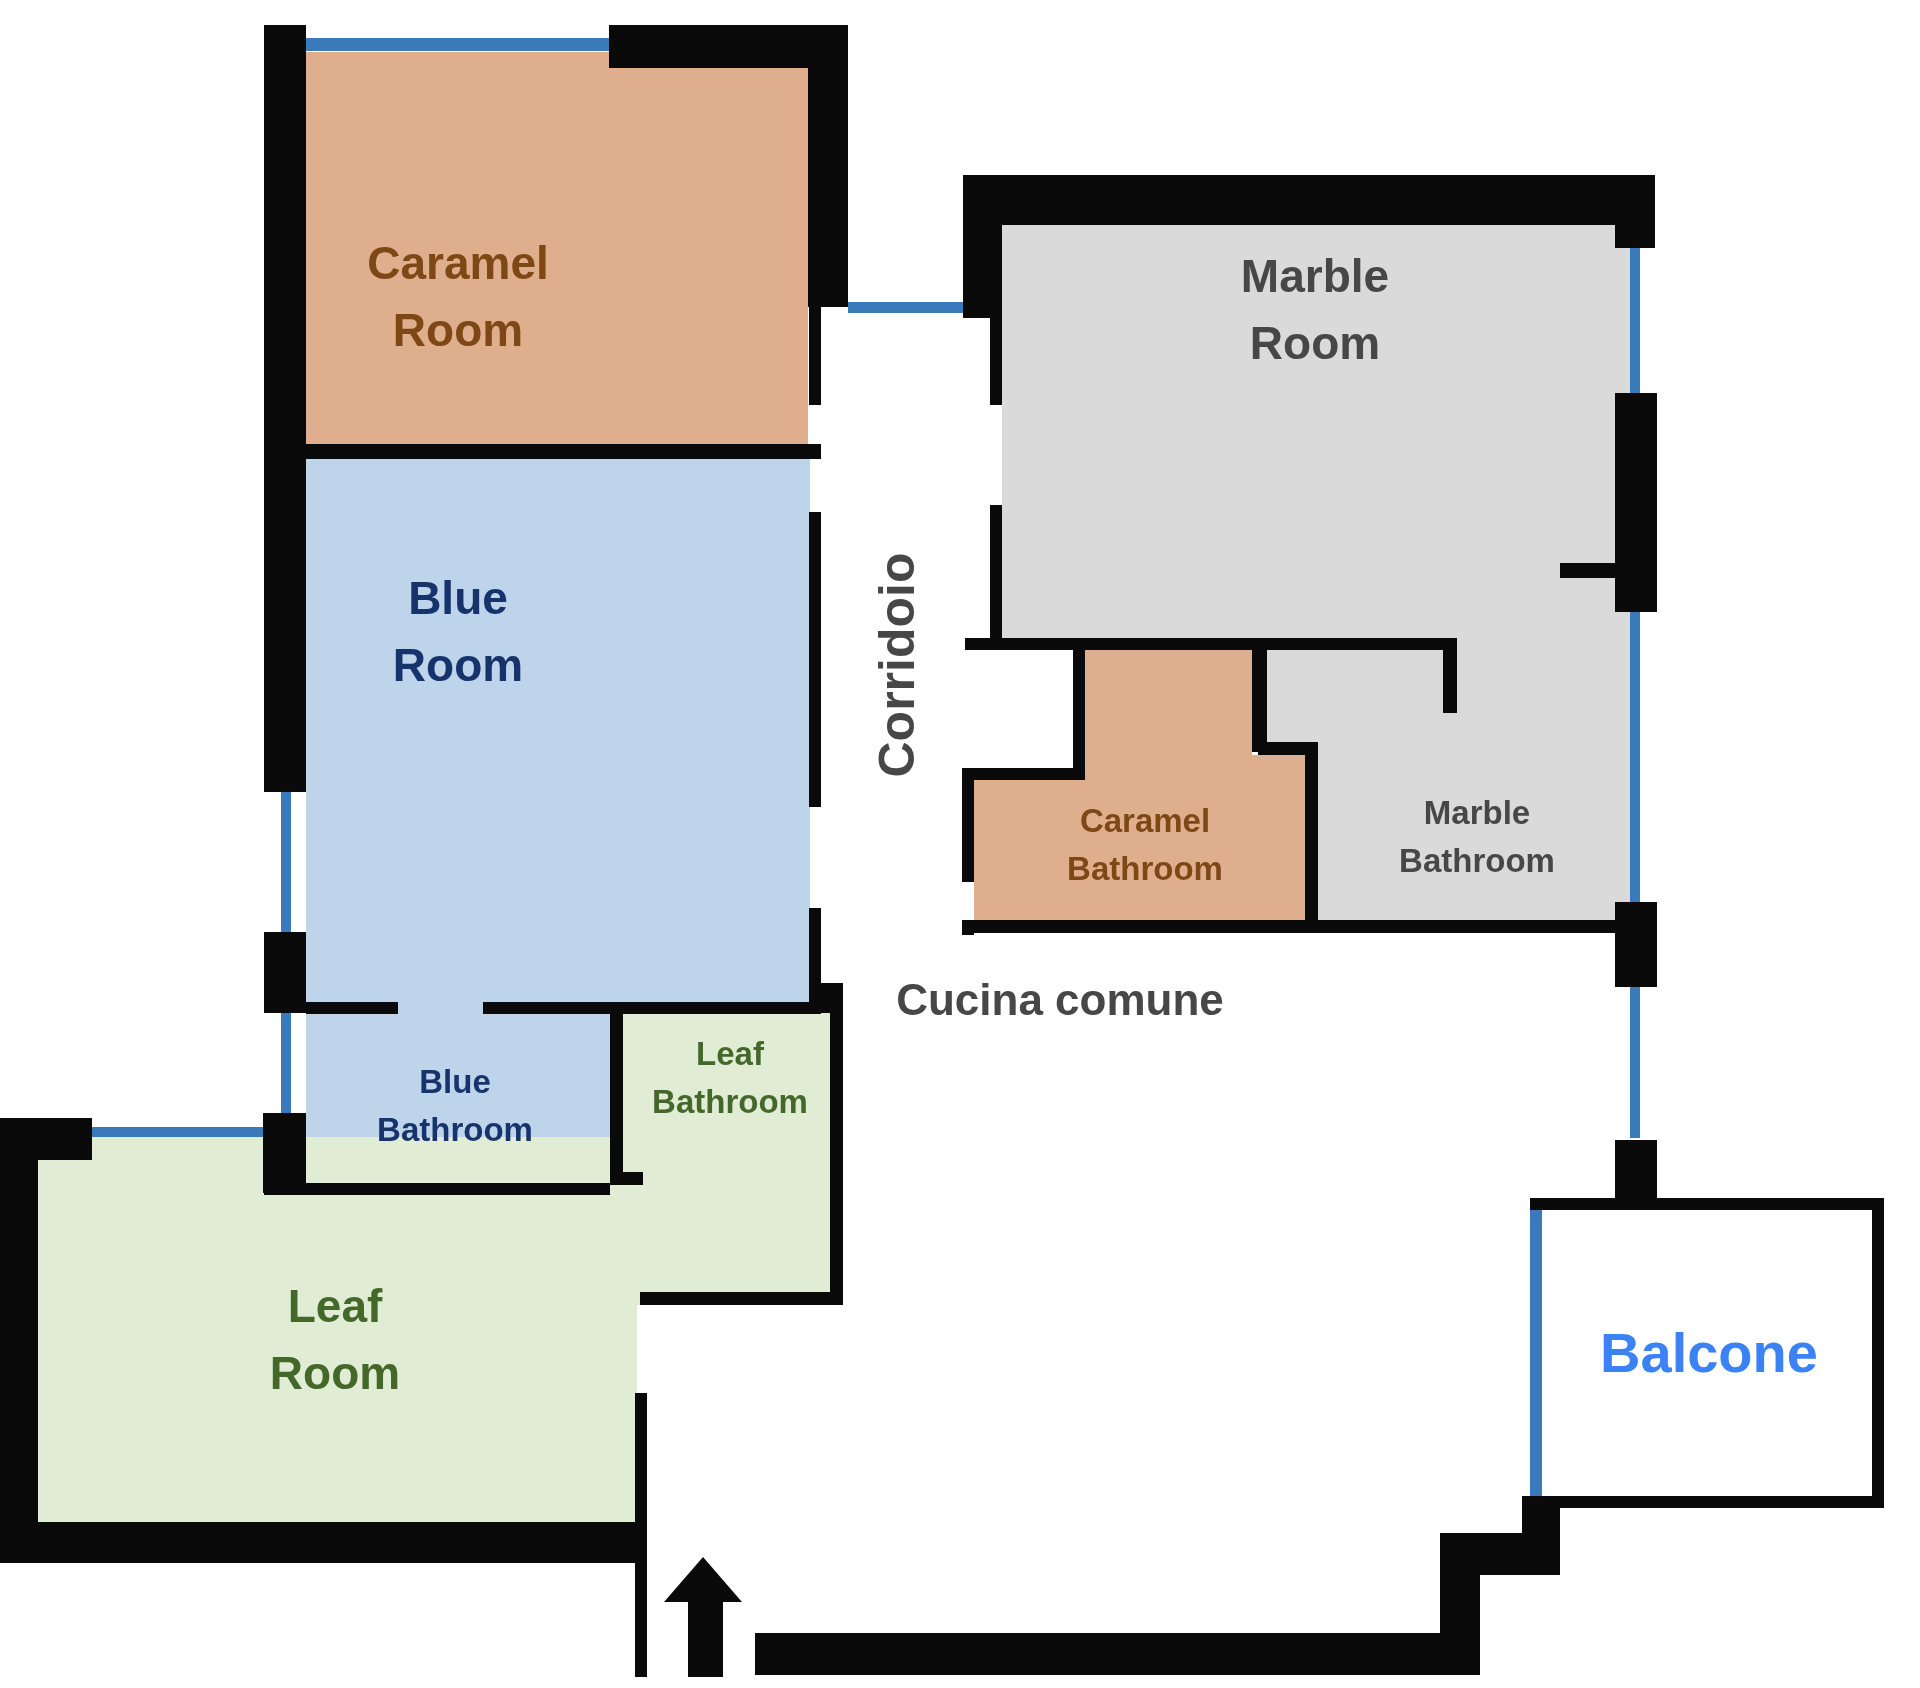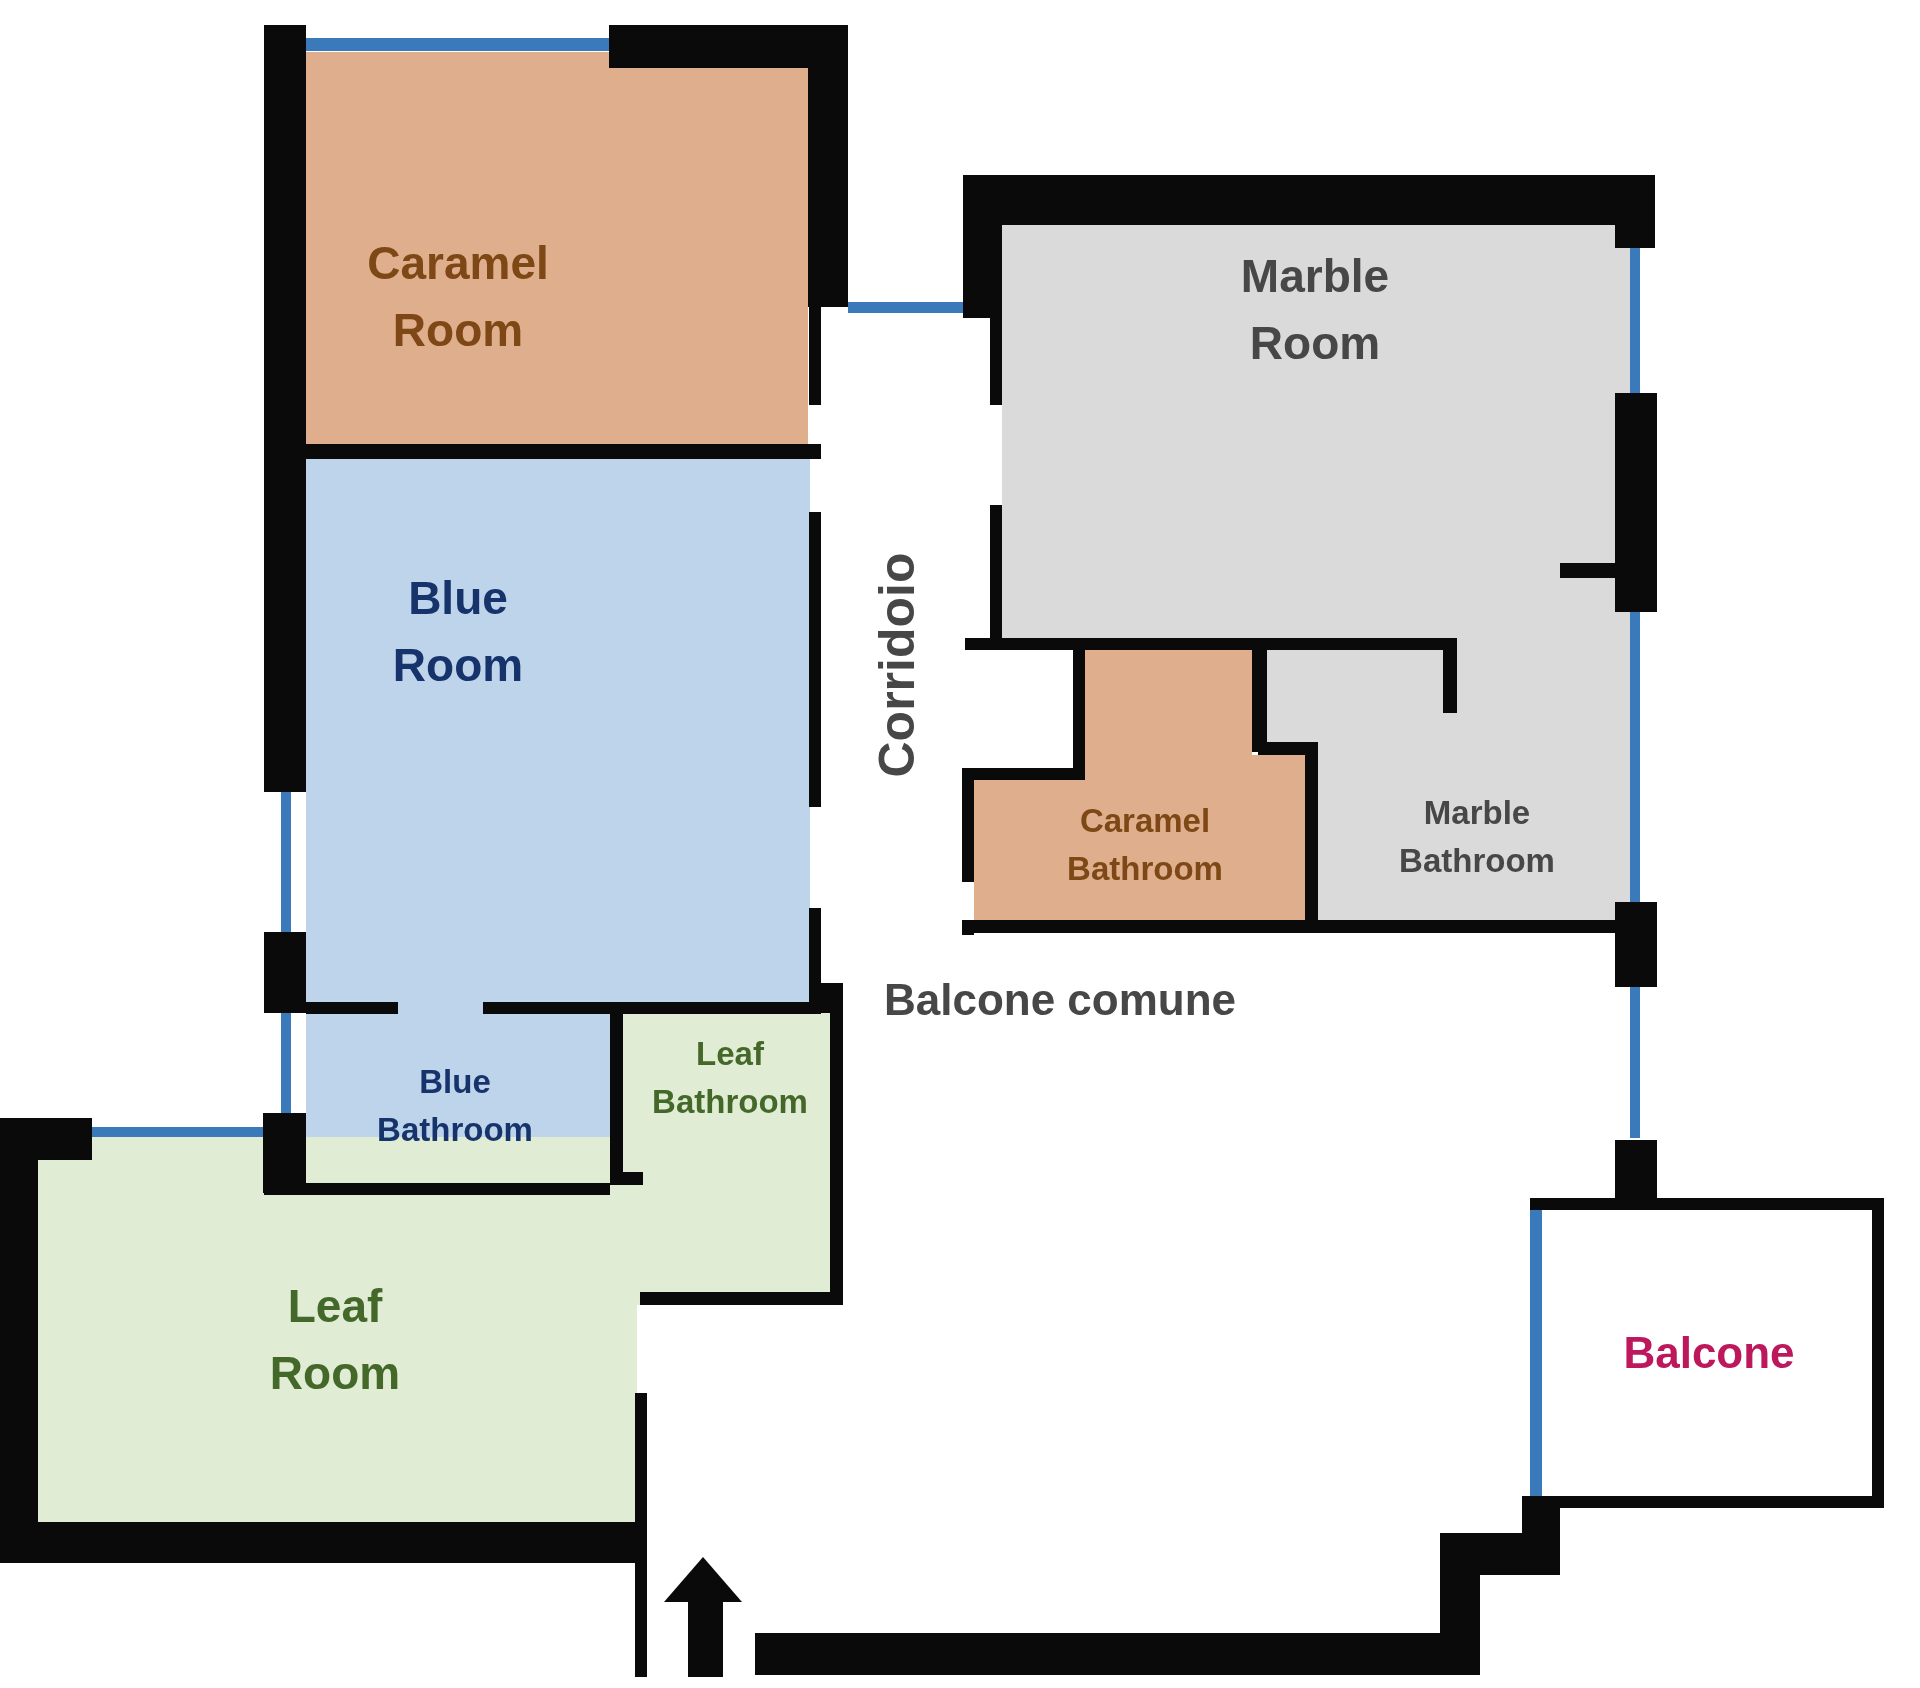--- a/index.html
+++ b/index.html
@@ -95,17 +95,17 @@
 Room</div>
     <div class="label" style="left: 455px; top: 1081px; color: rgb(23, 51, 107); font-size: 33px;">Blue
 Bathroom</div>
     <div class="label" style="left: 730px; top: 1053px; color: rgb(68, 104, 42); font-size: 33px;">Leaf
 Bathroom</div>
     <div class="label" style="left: 1145px; top: 820px; color: rgb(125, 72, 21); font-size: 33px;">Caramel
 Bathroom</div>
     <div class="label" style="left: 1477px; top: 812px; color: rgb(71, 71, 71); font-size: 33px;">Marble
 Bathroom</div>
     <div class="label rot" style="left: 897px; top: 640px; color: rgb(71, 71, 71); font-size: 50px;">Corridoio</div>
-    <div class="label" style="left: 1060px; top: 975px; color: rgb(71, 71, 71); font-size: 44px;">Balcone comune</div>
-    <div class="label" style="left: 1709px; top: 1328px; color: #be185d; font-size: 44px;">Balcone</div>
+    <div class="label" style="left: 1060px; top: 975px; color: rgb(71, 71, 71); font-size: 44px;">Cucina comune</div>
+    <div class="label" style="left: 1709px; top: 1328px; color: #3b82f6; font-size: 56px;">Balcone</div>
     <div class="abs wall" style="left: 688px; top: 1577px; width: 35px; height: 75px; background: rgb(10, 10, 10);"></div>
     <div class="abs arrow-head" style="left: 664px; top: 1532px; border-left: 39px solid transparent; border-right: 39px solid transparent; border-bottom: 45px solid rgb(10, 10, 10);"></div>
   </div>
 
 </body></html>

